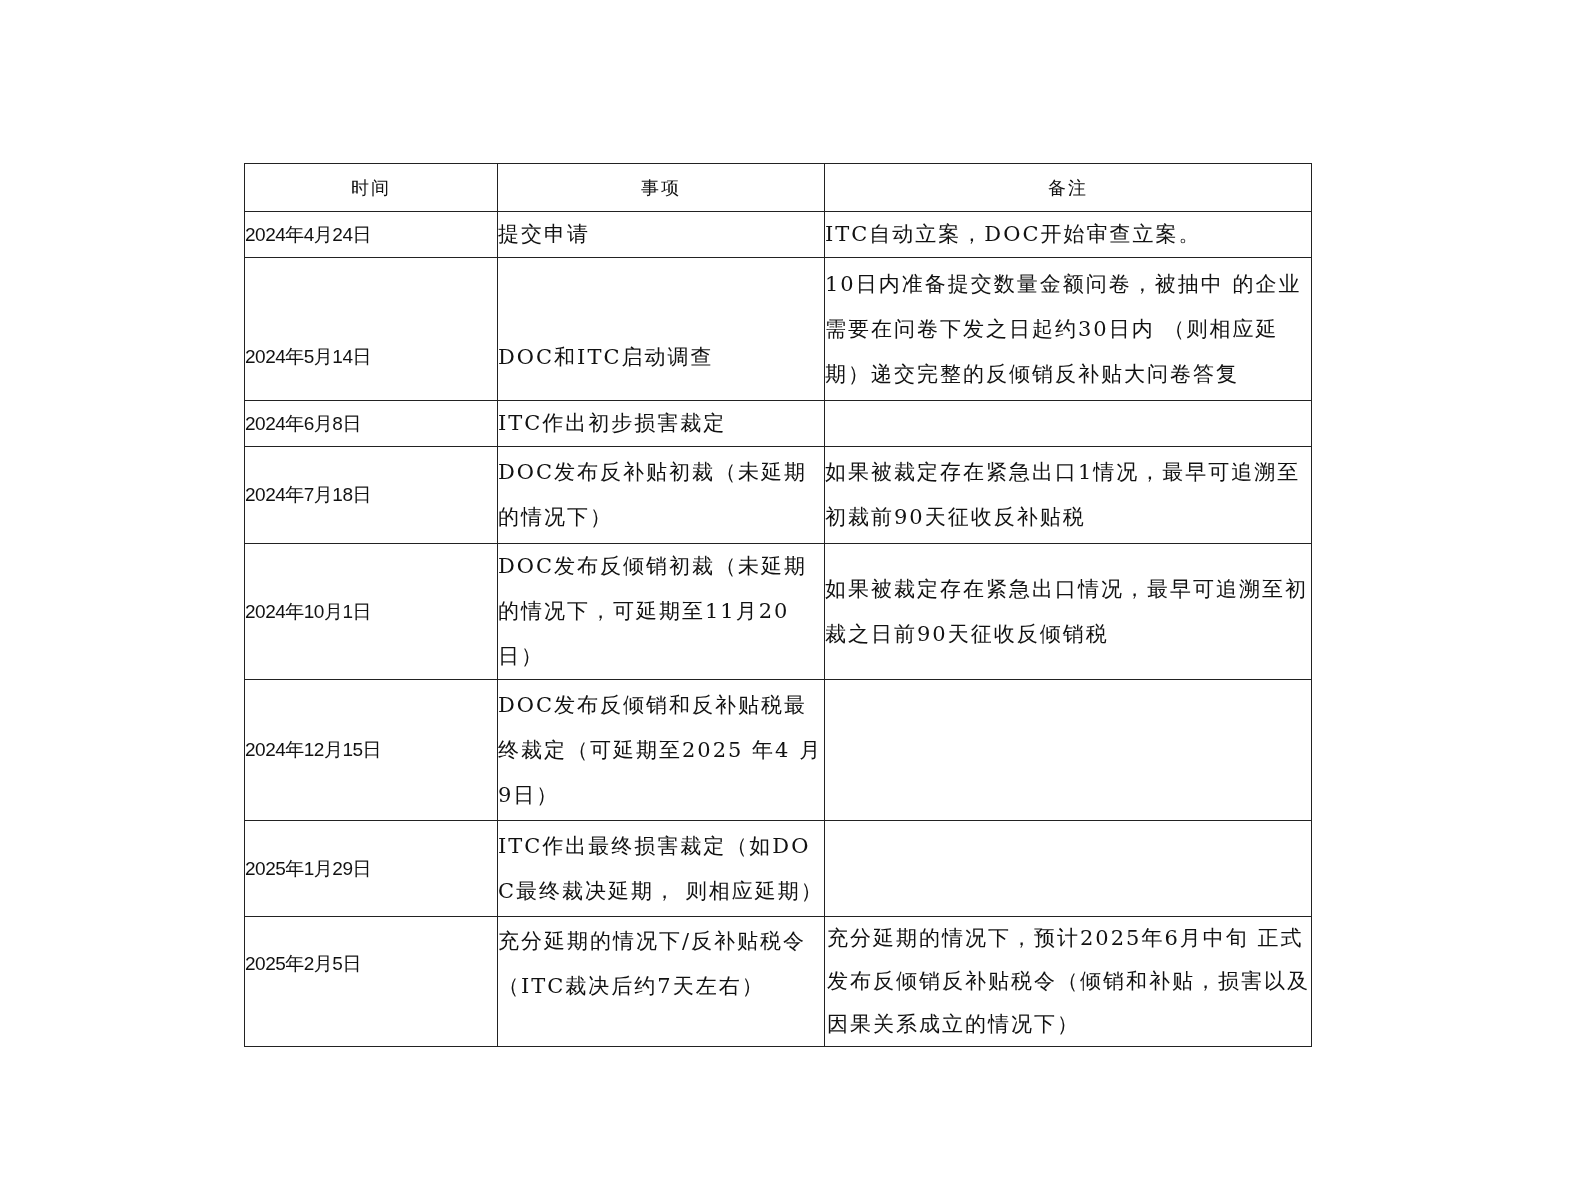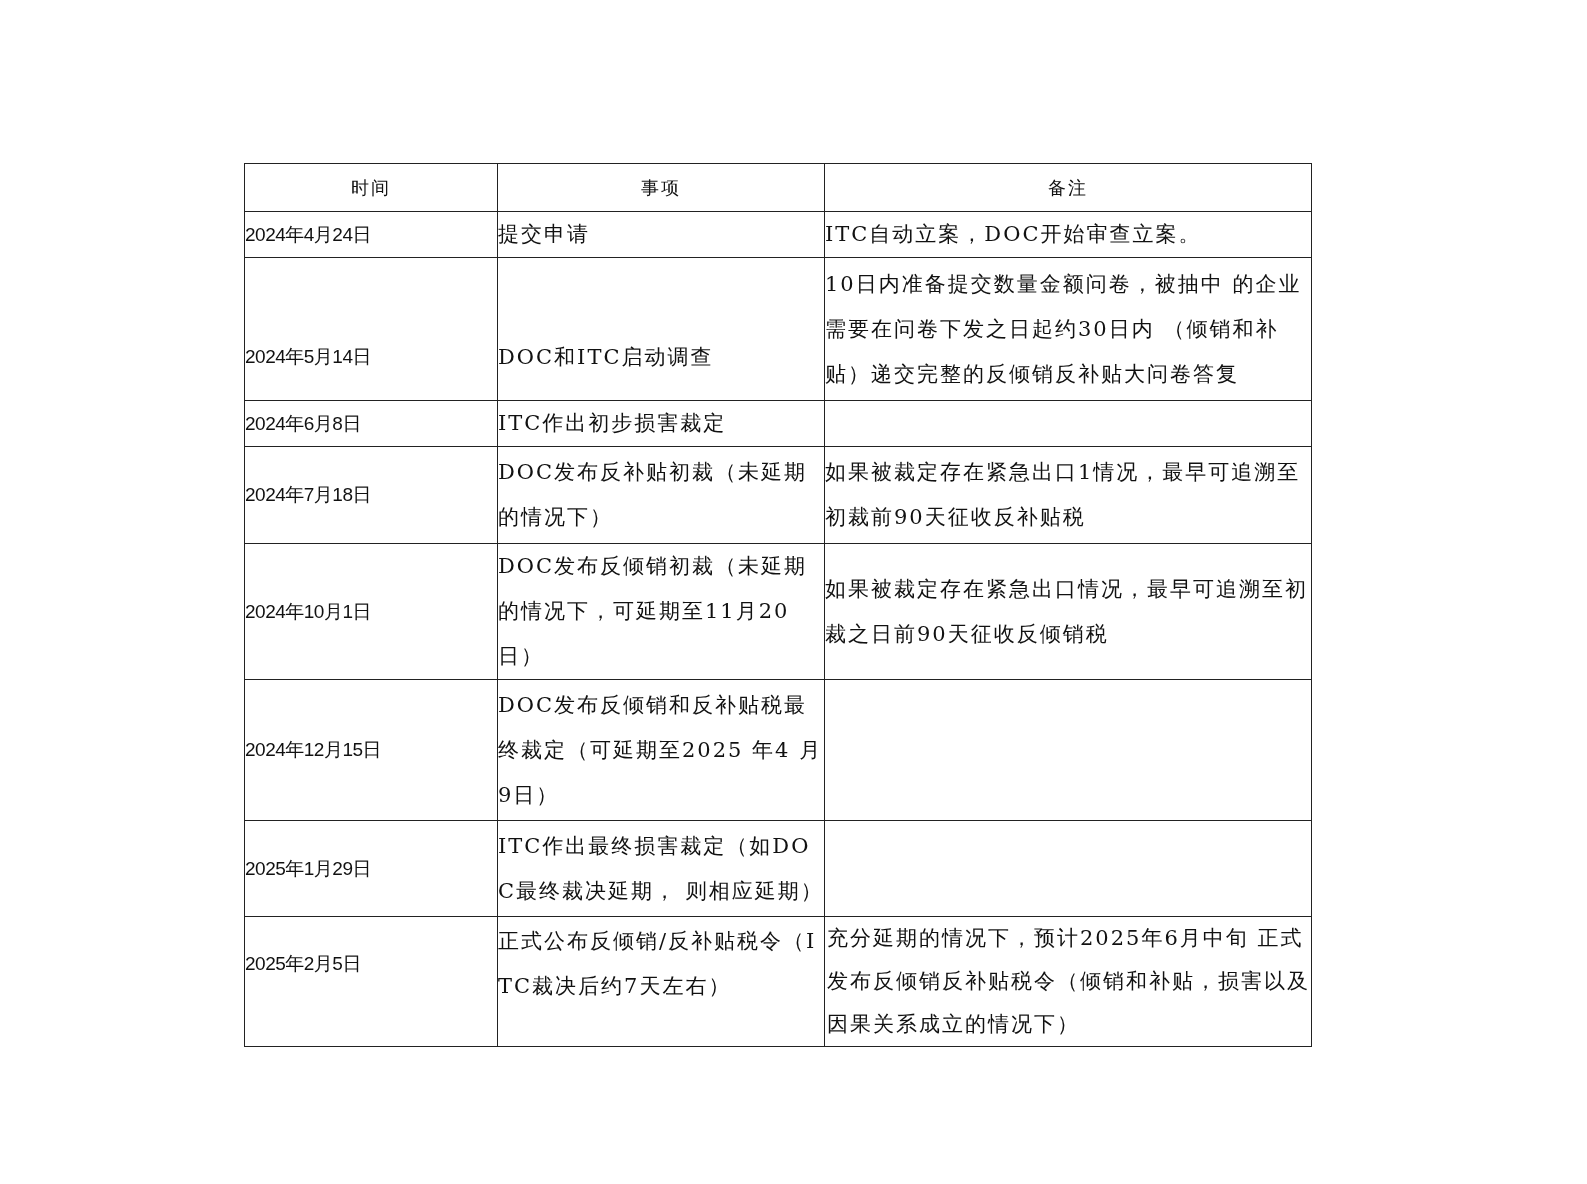--- a/index.html
+++ b/index.html
@@ -95,21 +95,21 @@
     </thead>
     <tbody>
       <tr class="r1">
         <td class="date">2024年4月24日</td>
         <td class="item">提交申请</td>
         <td class="note">ITC自动立案，DOC开始审查立案。</td>
       </tr>
       <tr class="r2">
         <td class="date" style="padding-top:56px;">2024年5月14日</td>
         <td class="item" style="padding-top:56px;">DOC和ITC启动调查</td>
-        <td class="note">10日内准备提交数量金额问卷，被抽中 的企业需要在问卷下发之日起约30日内 （倾销和补贴）递交完整的反倾销反补贴大问卷答复</td>
+        <td class="note">10日内准备提交数量金额问卷，被抽中 的企业需要在问卷下发之日起约30日内 （则相应延期）递交完整的反倾销反补贴大问卷答复</td>
       </tr>
       <tr class="r3">
         <td class="date">2024年6月8日</td>
         <td class="item">ITC作出初步损害裁定</td>
         <td class="note"></td>
       </tr>
       <tr class="r4">
         <td class="date">2024年7月18日</td>
         <td class="item">DOC发布反补贴初裁（未延期的情况下）</td>
         <td class="note">如果被裁定存在紧急出口1情况，最早可追溯至初裁前90天征收反补贴税</td>
@@ -124,18 +124,18 @@
         <td class="item">DOC发布反倾销和反补贴税最终裁定（可延期至2025 年4 月9日）</td>
         <td class="note"></td>
       </tr>
       <tr class="r7">
         <td class="date">2025年1月29日</td>
         <td class="item">ITC作出最终损害裁定（如DOC最终裁决延期， 则相应延期）</td>
         <td class="note"></td>
       </tr>
       <tr class="r8">
         <td class="date" style="vertical-align:top;padding-top:34px;">2025年2月5日</td>
-        <td class="item top" style="padding-top:2px;">正式公布反倾销/反补贴税令（ITC裁决后约7天左右）</td>
+        <td class="item top" style="padding-top:2px;">充分延期的情况下/反补贴税令（ITC裁决后约7天左右）</td>
         <td class="note tight top">充分延期的情况下，预计2025年6月中旬 正式发布反倾销反补贴税令（倾销和补贴，损害以及因果关系成立的情况下）</td>
       </tr>
     </tbody>
   </table>
 </div>
 
 </body></html>

